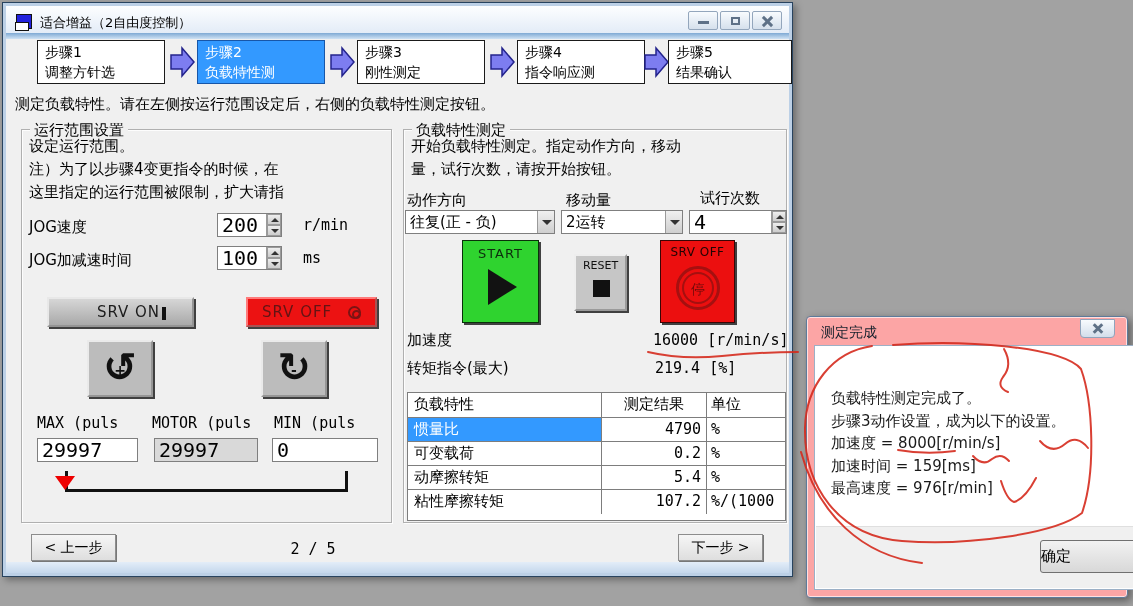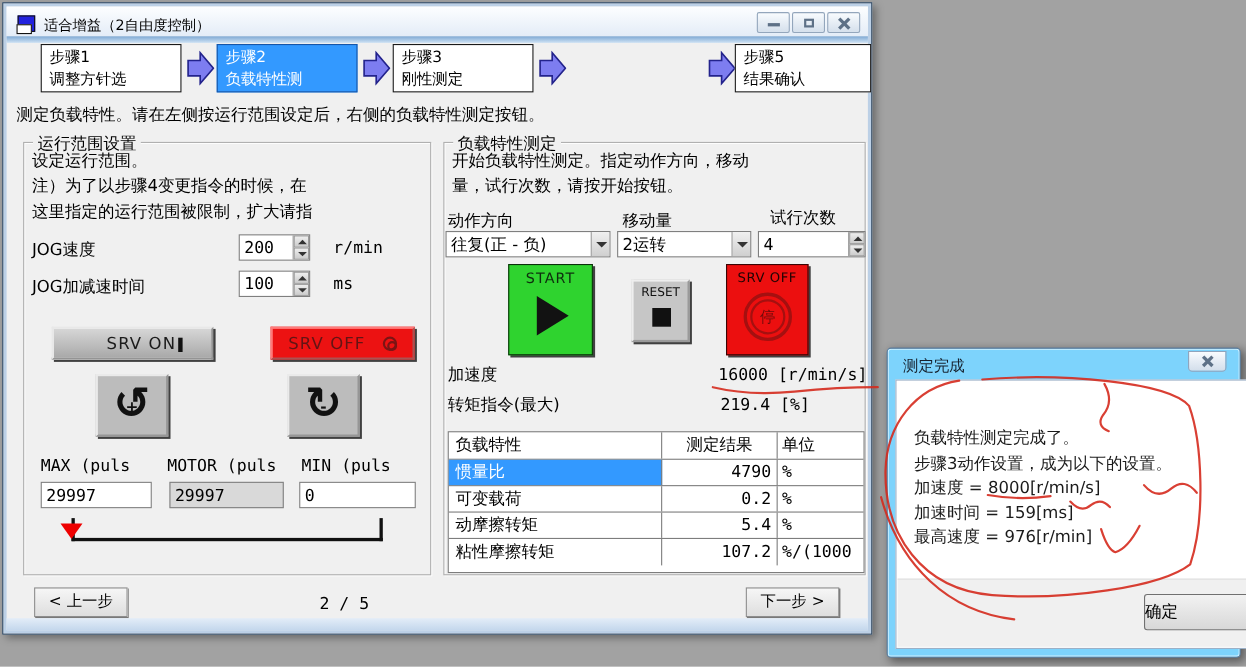--- a/index.html
+++ b/index.html
@@ -36,21 +36,21 @@
   
   .groupbox { position:absolute; border:1px solid #b0b0b0; box-shadow:1px 1px 0 #fdfdfd inset, 1px 1px 0 #fdfdfd; }
   .gb-left  { left:18px; top:126px; width:371px; height:394px; }
   .gb-right { left:400px; top:126px; width:384px; height:394px; }
   .legend { position:absolute; left:8px; top:-9px; background:#f0f0f0; padding:0 4px; font-size:15px; color:#000; }
 
   .txt15 { font-size:15px; color:#000; position:absolute; white-space:nowrap; }
 
   
   .numfield { position:absolute; background:#fff; border:1px solid #7f7f7f; height:24px;
-              font-family:"DejaVu Sans Mono",monospace; font-size:15px; line-height:22px; padding-left:4px; color:#000; }
+              font-family:"DejaVu Sans Mono",monospace; font-size:20px; line-height:22px; padding-left:4px; color:#000; }
   .numfield.gray { background:#d9d9d9; }
   .numfield.ralign { text-align:left; padding-right:7px; }
   .spin { position:absolute; right:0; top:0; width:15px; height:100%; display:flex; flex-direction:column; border-left:1px solid #9a9a9a; }
   .spin div { flex:1; background:linear-gradient(#eee,#ccc); border:1px solid #9a9a9a; position:relative; }
   .tri-up::after { content:""; position:absolute; left:3px; top:3px; border-left:4px solid transparent; border-right:4px solid transparent; border-bottom:4px solid #333; }
   .tri-dn::after { content:""; position:absolute; left:3px; top:3px; border-left:4px solid transparent; border-right:4px solid transparent; border-top:4px solid #333; }
 
   
   .combo { position:absolute; height:24px; background:#fff; border:1px solid #7f7f7f;
            font-size:15px; line-height:22px; padding-left:4px; color:#000; white-space:nowrap; overflow:hidden; }
@@ -112,21 +112,21 @@
 
   
   .pbtn { position:absolute; height:27px; background:linear-gradient(#f6f6f6,#dedede);
           border:1px solid #8d8d8d; box-shadow:1px 1px 0 #777; font-size:14px; color:#000;
           text-align:center; line-height:25px; }
   .win-bottom-frame { position:absolute; left:3px; right:3px; bottom:3px; height:11px;
           background:linear-gradient(#e3edf8,#c4d7ec); }
 
   
   .dialog { position:absolute; left:806px; top:316px; width:322px; height:282px;
-            background:#7dd3fc; border:1px solid #5d7b9b; border-radius:4px;
+            background:#fca5a5; border:1px solid #5d7b9b; border-radius:4px;
             box-shadow:3px 3px 9px rgba(0,0,0,.45), inset 0 0 0 1px rgba(255,255,255,.65); }
   .dlg-title { position:absolute; left:14px; top:7px; font-size:14px; color:#16202c; }
   .dlg-close { position:absolute; right:12px; top:2px; width:35px; height:19px;
                background:linear-gradient(#f8fbfe,#d3deeb); border:1px solid #90a4bc; border-radius:0 0 4px 4px; }
   .dlg-close .glyph-x1,.dlg-close .glyph-x2 { left:11px; top:7px; width:12px; }
   .dlg-inner { position:absolute; left:7px; top:28px; width:362px; height:245px; background:#fff; border:1px solid #9cb0c6; }
   .dlg-lines { position:absolute; left:16px; top:41px; font-size:15px; line-height:22.5px; color:#1a1a1a; white-space:nowrap; }
   .dlg-footer { position:absolute; left:1px; right:1px; bottom:1px; height:62px; background:#f0f0f0; border-top:1px solid #dfdfdf; }
   .dlg-ok { position:absolute; right:18px; top:13px; width:116px; height:33px;
             background:linear-gradient(#f2f2f2,#d8d8d8); border:1px solid #707070; border-radius:3px;
@@ -172,20 +172,24 @@
   <svg class="step-arrow" style="left:326px" viewBox="0 0 26 32">
       <polygon points="2,9 13,9 13,2 25,16 13,30 13,23 2,23" fill="#7d7df0" stroke="#23238c" stroke-width="1.5"></polygon>
     </svg>
   <div class="tab" style="left:354px">
     <div>步骤3</div>
       <div>刚性测定</div>
   </div>
   <svg class="step-arrow" style="left:486px" viewBox="0 0 26 32">
       <polygon points="2,9 13,9 13,2 25,16 13,30 13,23 2,23" fill="#7d7df0" stroke="#23238c" stroke-width="1.5"></polygon>
     </svg>
+  <div class="tab" style="left:514px">
+    <div>步骤4</div>
+      <div>指令响应测</div>
+  </div>
   <svg class="step-arrow" style="left:640px" viewBox="0 0 26 32">
       <polygon points="2,9 13,9 13,2 25,16 13,30 13,23 2,23" fill="#7d7df0" stroke="#23238c" stroke-width="1.5"></polygon>
     </svg>
   <div class="tab" style="left:665px; width:124px">
     <div>步骤5</div>
       <div>结果确认</div>
   </div>
 
   <div class="instruction">测定负载特性。请在左侧按运行范围设定后，右侧的负载特性测定按钮。</div>
 

